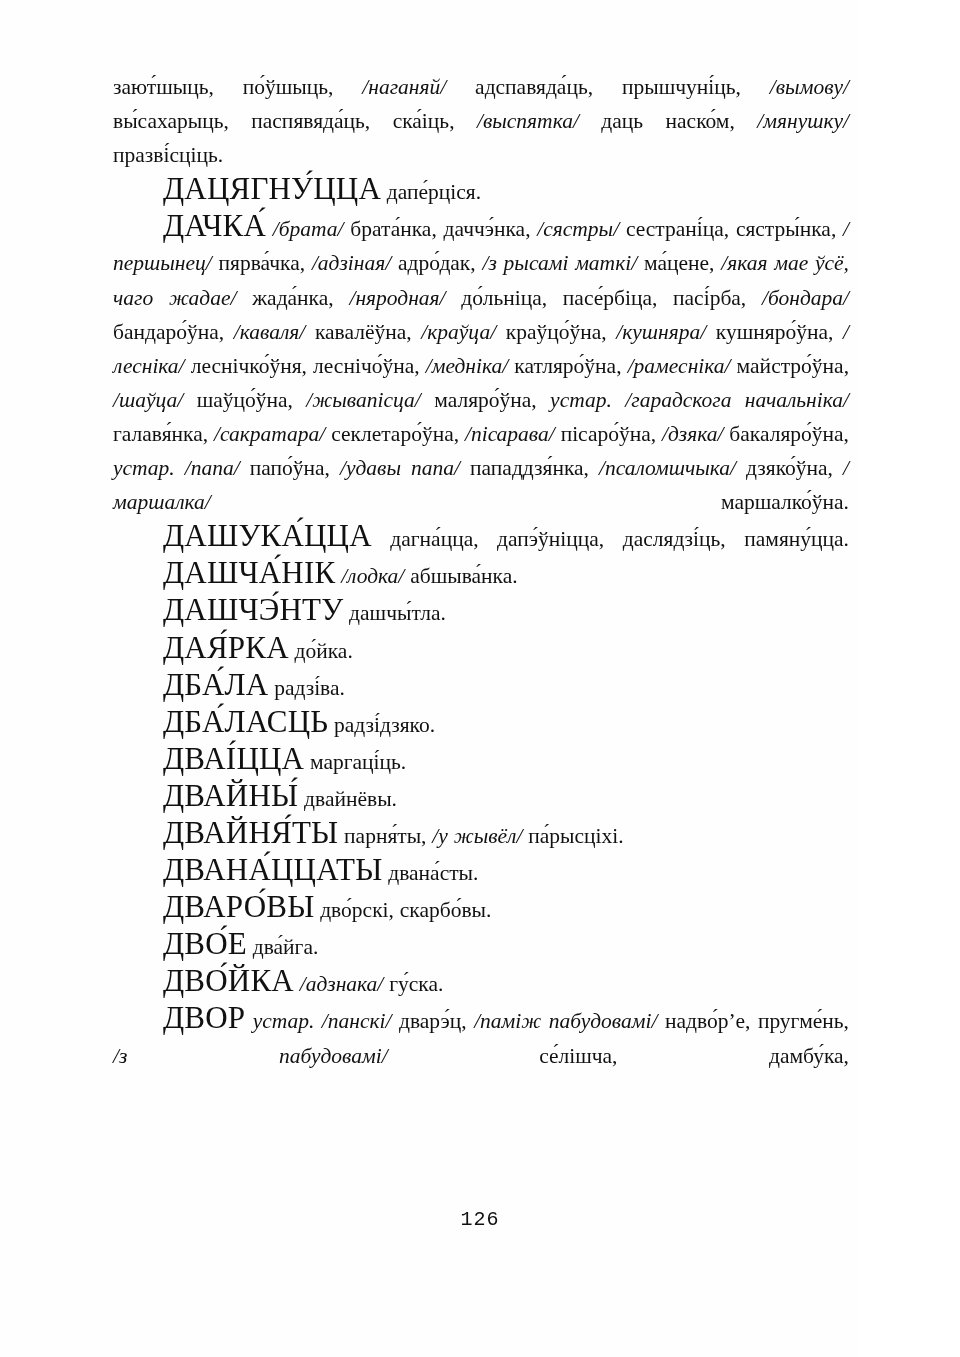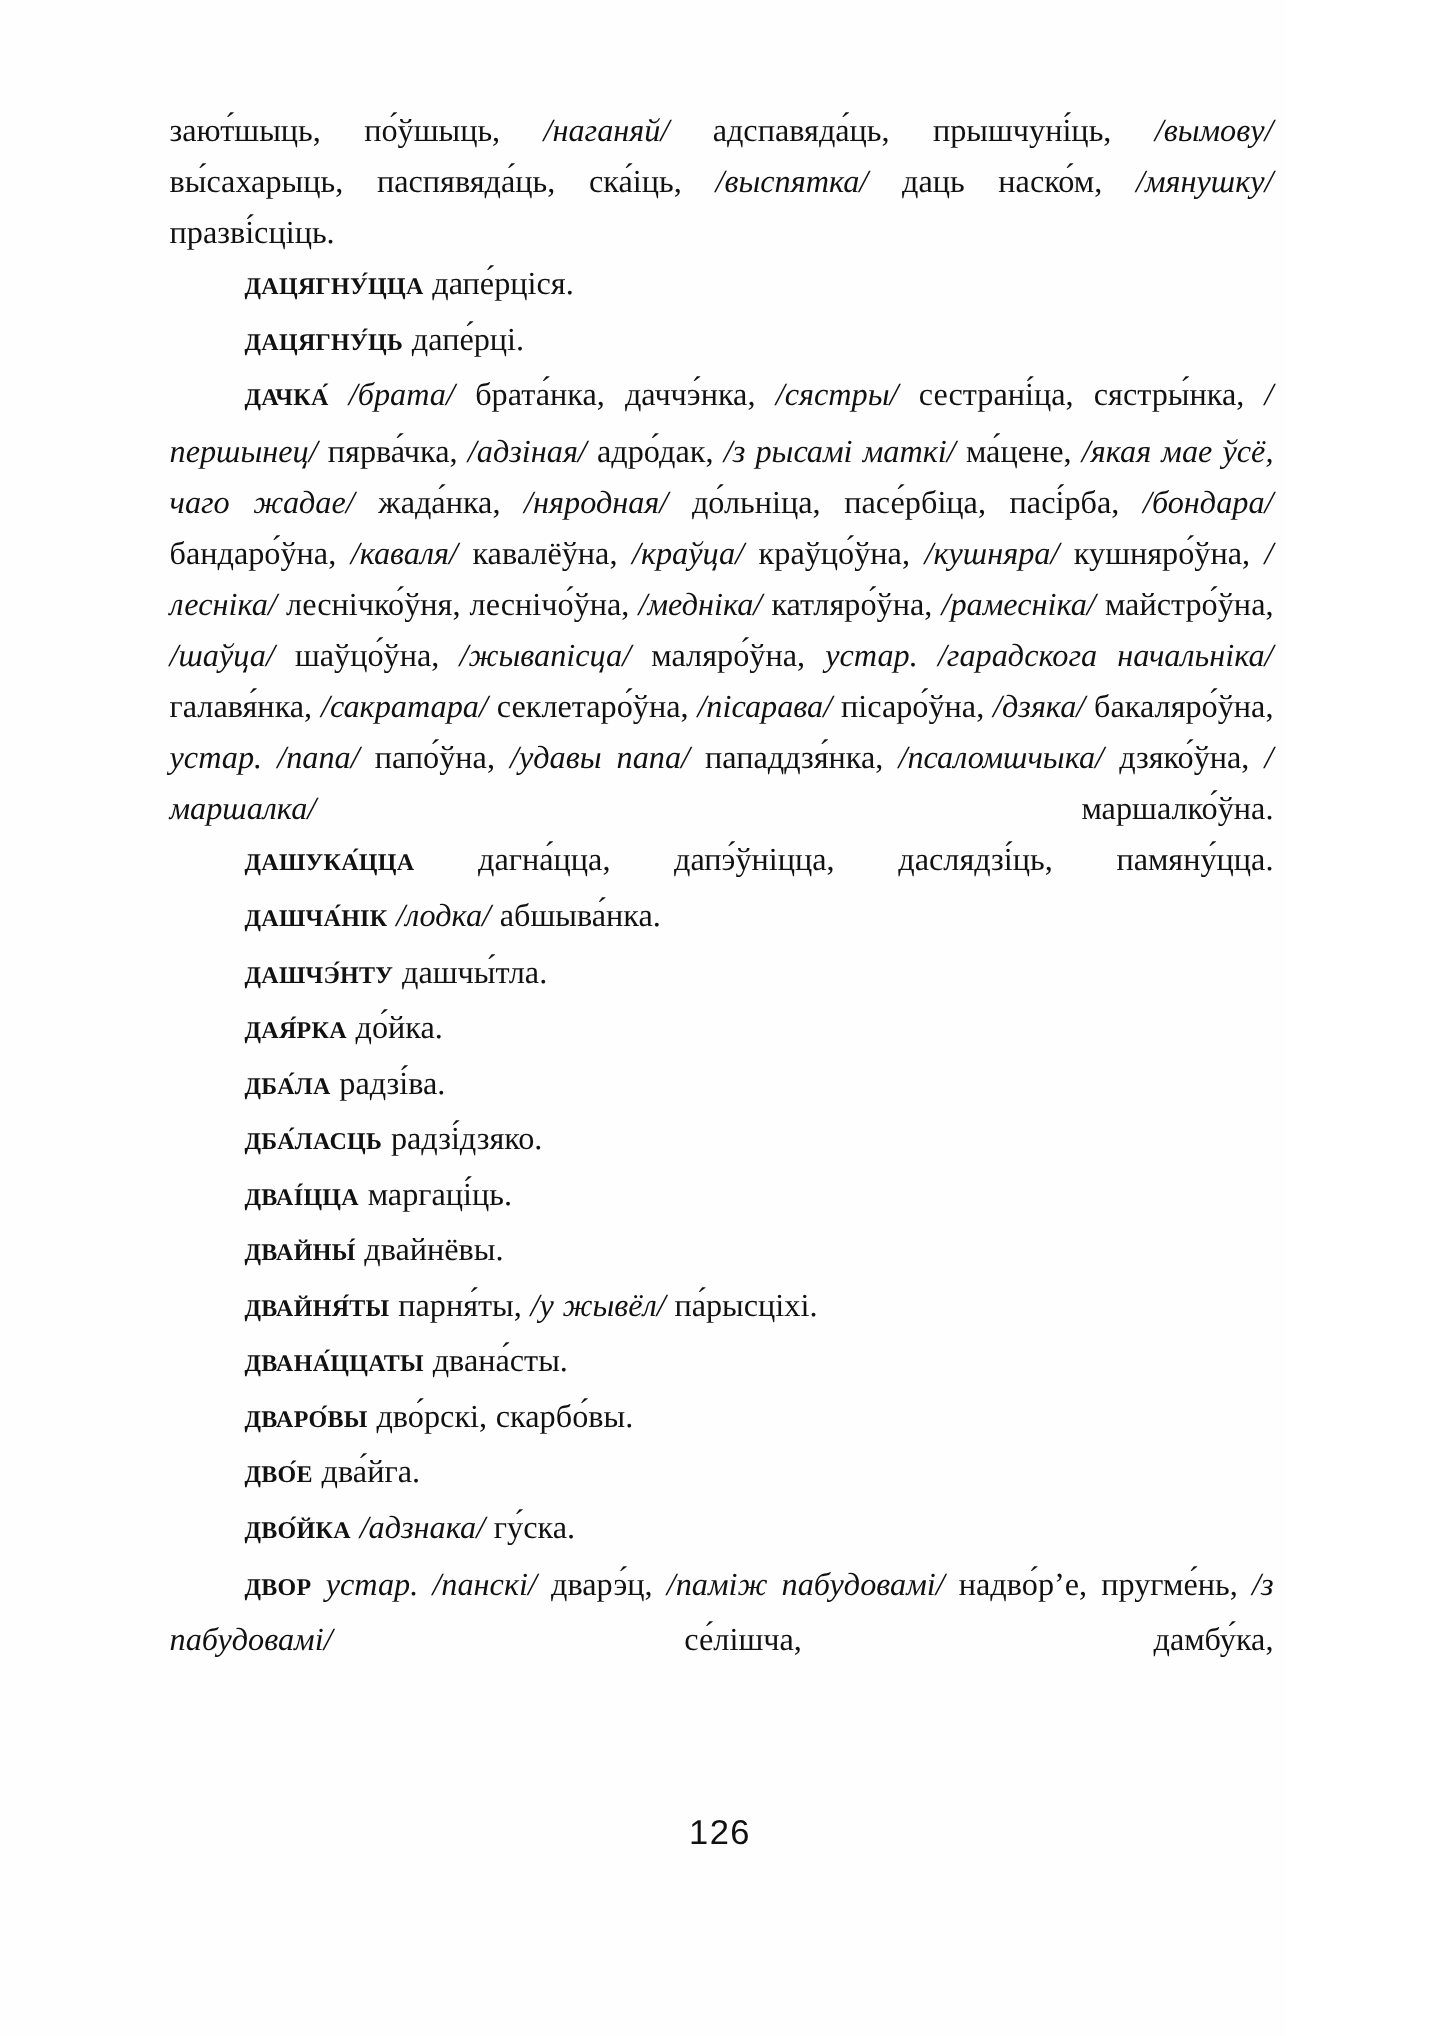--- a/index.html
+++ b/index.html
@@ -43,50 +43,49 @@
     text-indent: 50px;
   }
   p.para.noindent {
     text-indent: 0;
   }
   
   p.para.stretch {
     text-align-last: justify;
   }
   .hw {
-    font-weight: bold;
-    font-size: 16px;
+    font-weight: normal;
+    font-size: 31px;
     letter-spacing: 0.2px;
   }
   .it {
     font-style: italic;
   }
   .gloss {
     font-style: normal;
   }
   #folio {
     position: absolute;
     left: 0;
     top: 1208px;
     width: 960px;
     text-align: center;
-    font-size: 23px;
-    font-family: Liberation Sans, sans-serif;
+    font-size: 20px;
+    font-family: Liberation Mono, monospace;
     letter-spacing: 1px;
   }
 </style>
 </head>
 <body>
 
 <div id="page">
 
   <div id="textblock">
       <p class="para noindent stretch"><span class="gloss">зают́шыць, по́ўшыць, </span><span class="it">/наганяй/</span><span class="gloss"> адспавяда́ць, прышчуні́ць, </span><span class="it">/</span><span class="it">вымову/</span><span class="gloss"> вы́сахарыць, паспявяда́ць, ска́іць, </span><span class="it">/выспятка/</span><span class="gloss"> даць наско́м, </span><span class="it">/мянушку/</span><span class="gloss"> празві́сціць.</span></p>
       <p class="para indent"><span class="hw">ДАЦЯГНУ́ЦЦА</span><span class="gloss"> дапе́рціся.</span></p>
-      <p class="para indent"><span class="hw">ДАЦЯГНУ́ЦЬ</span><span class="gloss"> дапе́рці.</span></p>
       <p class="para indent stretch"><span class="hw">ДАЧКА́</span><span class="gloss"> </span><span class="it">/брата/</span><span class="gloss"> брата́нка, даччэ́нка, </span><span class="it">/сястры/</span><span class="gloss"> сестрані́ца, сястры́нка, </span><span class="it">/першынец/</span><span class="gloss"> пярва́чка, </span><span class="it">/адзінaя/</span><span class="gloss"> адро́дак, </span><span class="it">/з рысамі маткі/</span><span class="gloss"> ма́цене, </span><span class="it">/якая мае ўсё, чаго жадае/</span><span class="gloss"> жада́нка, </span><span class="it">/нярод­ная/</span><span class="gloss"> до́льніца, пасе́рбіца, пасі́рба, </span><span class="it">/бондара/</span><span class="gloss"> бандаро́ўна, </span><span class="it">/каваля/</span><span class="gloss"> кавалёўна, </span><span class="it">/краўца/</span><span class="gloss"> краўцо́ўна, </span><span class="it">/кушняра/</span><span class="gloss"> кушняро́ўна, </span><span class="it">/лесніка/</span><span class="gloss"> леснічко́ўня, леснічо́ўна, </span><span class="it">/медніка/</span><span class="gloss"> катляро́ўна, </span><span class="it">/рамесніка/</span><span class="gloss"> майстро́ўна, </span><span class="it">/шаўца/</span><span class="gloss"> шаўцо́ўна, </span><span class="it">/жывапісца/</span><span class="gloss"> маляро́ўна, </span><span class="it">устар.</span><span class="gloss"> </span><span class="it">/гарадскога начальніка/</span><span class="gloss"> галавя́нка, </span><span class="it">/сакратара/</span><span class="gloss"> секлетаро́ўна, </span><span class="it">/пісарава/</span><span class="gloss"> пісаро́ўна, </span><span class="it">/дзяка/</span><span class="gloss"> бакаляро́ўна, </span><span class="it">устар.</span><span class="gloss"> </span><span class="it">/папа/</span><span class="gloss"> папо́ўна, </span><span class="it">/удавы папа/</span><span class="gloss"> пападдзя́нка, </span><span class="it">/псаломшчыка/</span><span class="gloss"> дзяко́ўна, </span><span class="it">/маршалка/</span><span class="gloss"> маршалко́ўна.</span></p>
       <p class="para indent stretch"><span class="hw">ДАШУКА́ЦЦА</span><span class="gloss"> дагна́цца, дапэ́ўніцца, даслядзі́ць, памяну́цца.</span></p>
       <p class="para indent"><span class="hw">ДАШЧА́НІК</span><span class="gloss"> </span><span class="it">/лодка/</span><span class="gloss"> абшыва́нка.</span></p>
       <p class="para indent"><span class="hw">ДАШЧЭ́НТУ</span><span class="gloss"> дашчы́тла.</span></p>
       <p class="para indent"><span class="hw">ДАЯ́РКА</span><span class="gloss"> до́йка.</span></p>
       <p class="para indent"><span class="hw">ДБА́ЛА</span><span class="gloss"> радзі́ва.</span></p>
       <p class="para indent"><span class="hw">ДБА́ЛАСЦЬ</span><span class="gloss"> радзі́дзяко.</span></p>
       <p class="para indent"><span class="hw">ДВАІ́ЦЦА</span><span class="gloss"> маргаці́ць.</span></p>
       <p class="para indent"><span class="hw">ДВАЙНЫ́</span><span class="gloss"> двайнёвы.</span></p>
       <p class="para indent"><span class="hw">ДВАЙНЯ́ТЫ</span><span class="gloss"> парня́ты, </span><span class="it">/у жывёл/</span><span class="gloss"> па́рысціхі.</span></p>

